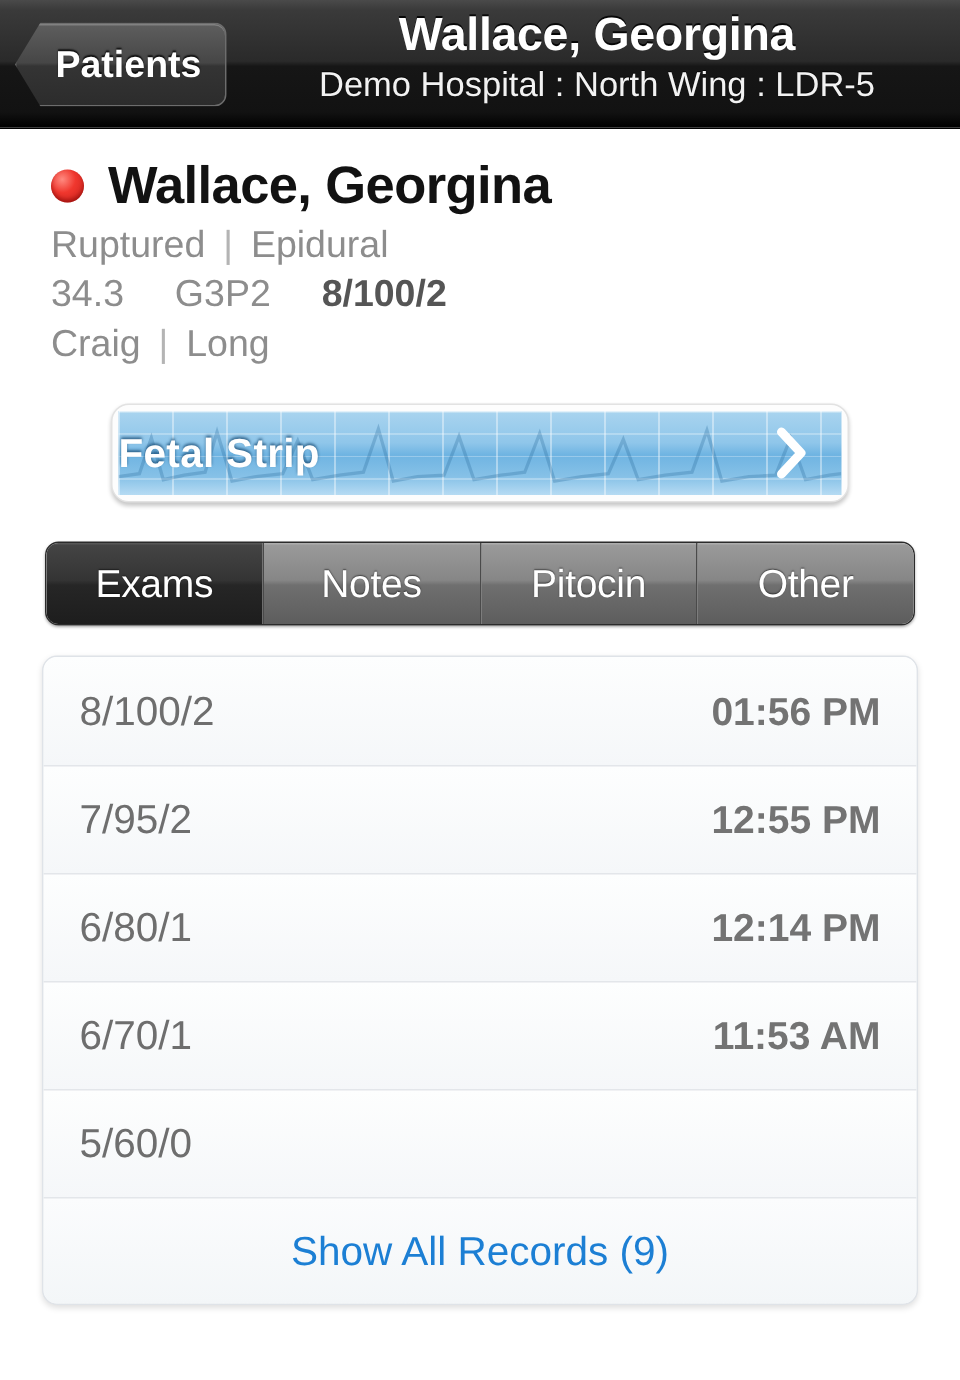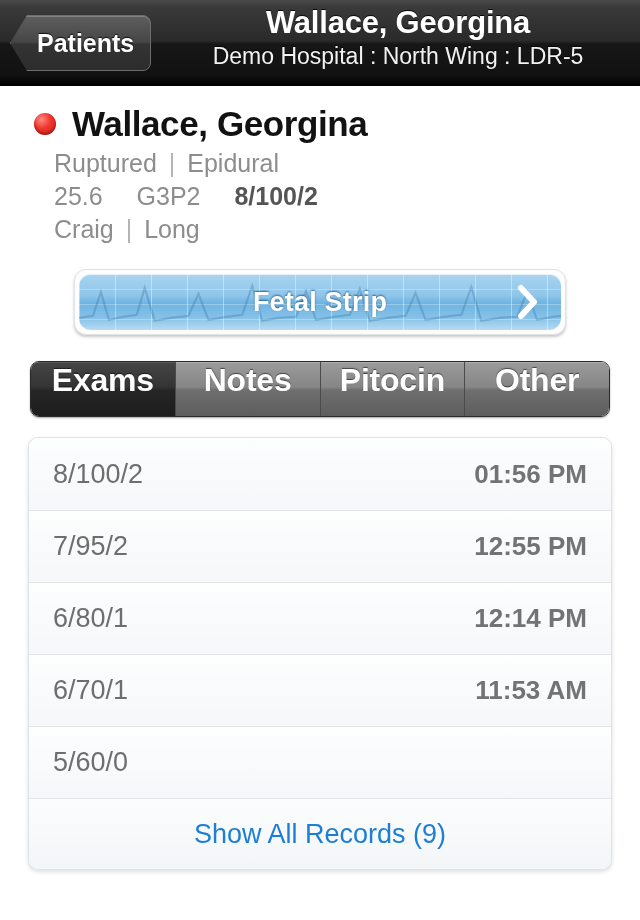--- a/index.html
+++ b/index.html
@@ -107,21 +107,20 @@
     line-height: 40px;
     letter-spacing: -0.4px;
     white-space: nowrap;
   }
   .patient-line {
     color: #8d8d8d;
     font-size: 25px;
     line-height: 31px;
     white-space: nowrap;
     margin-top: 2px;
-    margin-left: 20px;
   }
   .patient-line .sep {
     color: #b4b4b4;
     padding: 0 5px;
   }
   .patient-line .gap {
     display: inline-block;
     width: 20px;
   }
   .patient-line .strong {
@@ -138,33 +137,32 @@
     border: 1px solid #e2e2e2;
     border-radius: 12px;
     box-sizing: border-box;
     padding: 4px;
     box-shadow: 0 2px 3px rgba(0,0,0,0.22);
   }
   .strip-btn {
     position: relative;
     width: 100%;
     height: 100%;
-    border-radius: 12px;
+    border-radius: 0;
     overflow: hidden;
     background:
       linear-gradient(to bottom,
         #a9d4ef 0%,
         #8fc6ea 38%,
         #6fb4e2 52%,
         #86c1e7 78%,
         #b6dbf3 100%);
     box-shadow: inset 0 1px 0 rgba(255,255,255,0.55);
     display: flex;
     align-items: center;
-    justify-content: center;
   }
   .strip-grid {
     position: absolute;
     inset: 0;
     background-image:
       repeating-linear-gradient(to right, rgba(255,255,255,0.40) 0 1px, transparent 1px 36px),
       repeating-linear-gradient(to bottom, rgba(255,255,255,0.28) 0 1px, transparent 1px 15px);
     pointer-events: none;
   }
   .strip-trace {
@@ -199,24 +197,25 @@
     display: flex;
     border-radius: 9px;
     overflow: hidden;
     border: 1px solid #2b2b2b;
     box-sizing: border-box;
     box-shadow: 0 1px 2px rgba(0,0,0,0.35);
   }
   .tab {
     flex: 1 1 0;
     display: flex;
+    align-items: center;
     justify-content: center;
     color: #ffffff;
-    font-size: 32px;
-    font-weight: bold;
+    font-size: 26px;
+    font-weight: normal;
     letter-spacing: -0.2px;
     background: linear-gradient(to bottom, #9b9b9b 0%, #868686 46%, #6f6f6f 52%, #5d5d5d 100%);
     border-left: 1px solid #4a4a4a;
     box-shadow: inset 0 1px 0 rgba(255,255,255,0.18);
     text-shadow: 0 -1px 1px rgba(0,0,0,0.55);
     white-space: nowrap;
   }
   .tab:first-child { border-left: none; }
   .tab.active {
     background: linear-gradient(to bottom, #454545 0%, #343434 46%, #262626 52%, #1d1d1d 100%);
@@ -292,21 +291,21 @@
     <span class="patient-name">Wallace, Georgina</span>
   </div>
 
   <div class="patient-line">
     <span>Ruptured</span>
     <span class="sep">|</span>
     <span>Epidural</span>
   </div>
 
   <div class="patient-line">
-    <span>25.6</span>
+    <span>34.3</span>
     <span class="gap"></span>
     <span>G3P2</span>
     <span class="gap"></span>
     <span class="strong">8/100/2</span>
   </div>
 
   <div class="patient-line">
     <span>Craig</span>
     <span class="sep">|</span>
     <span>Long</span>

